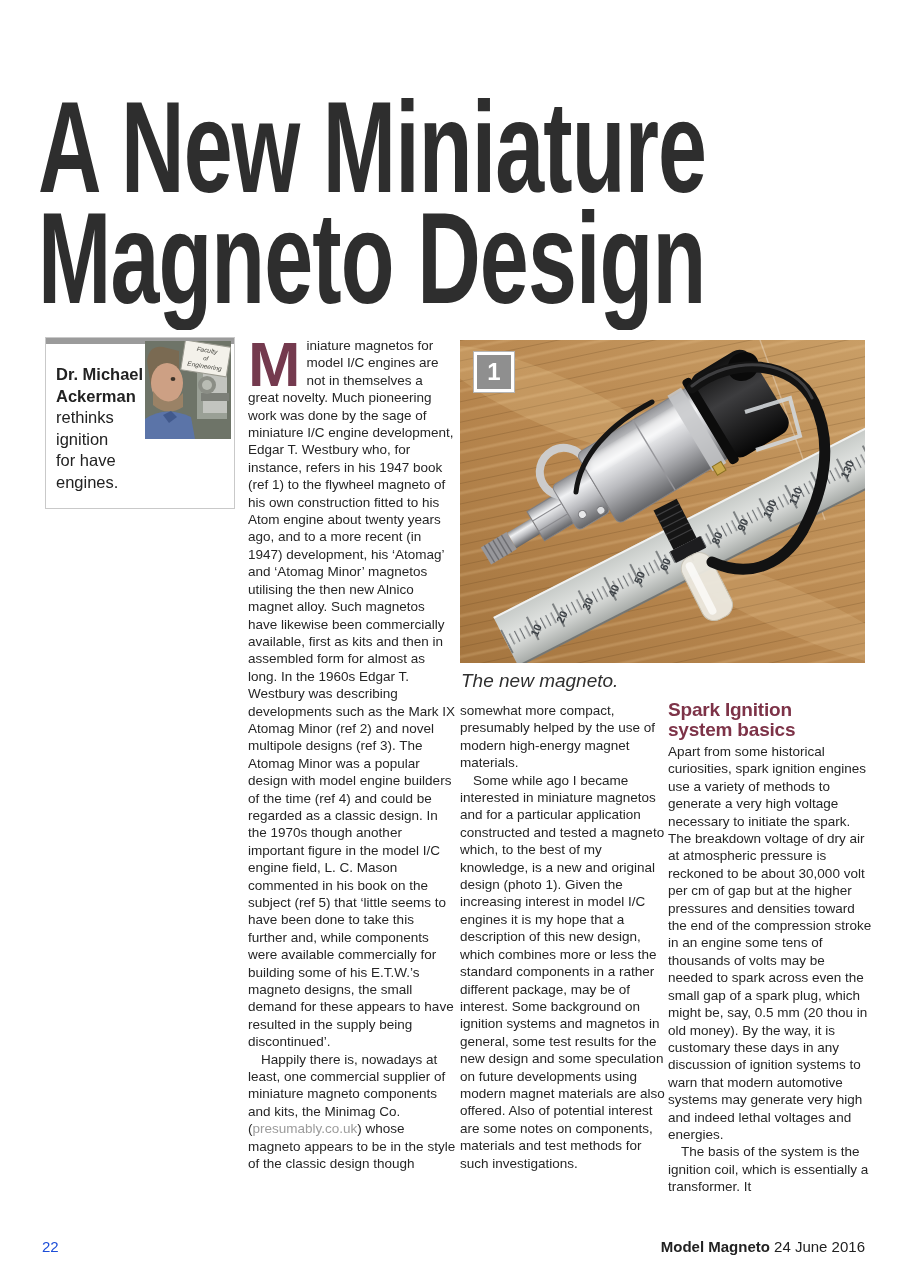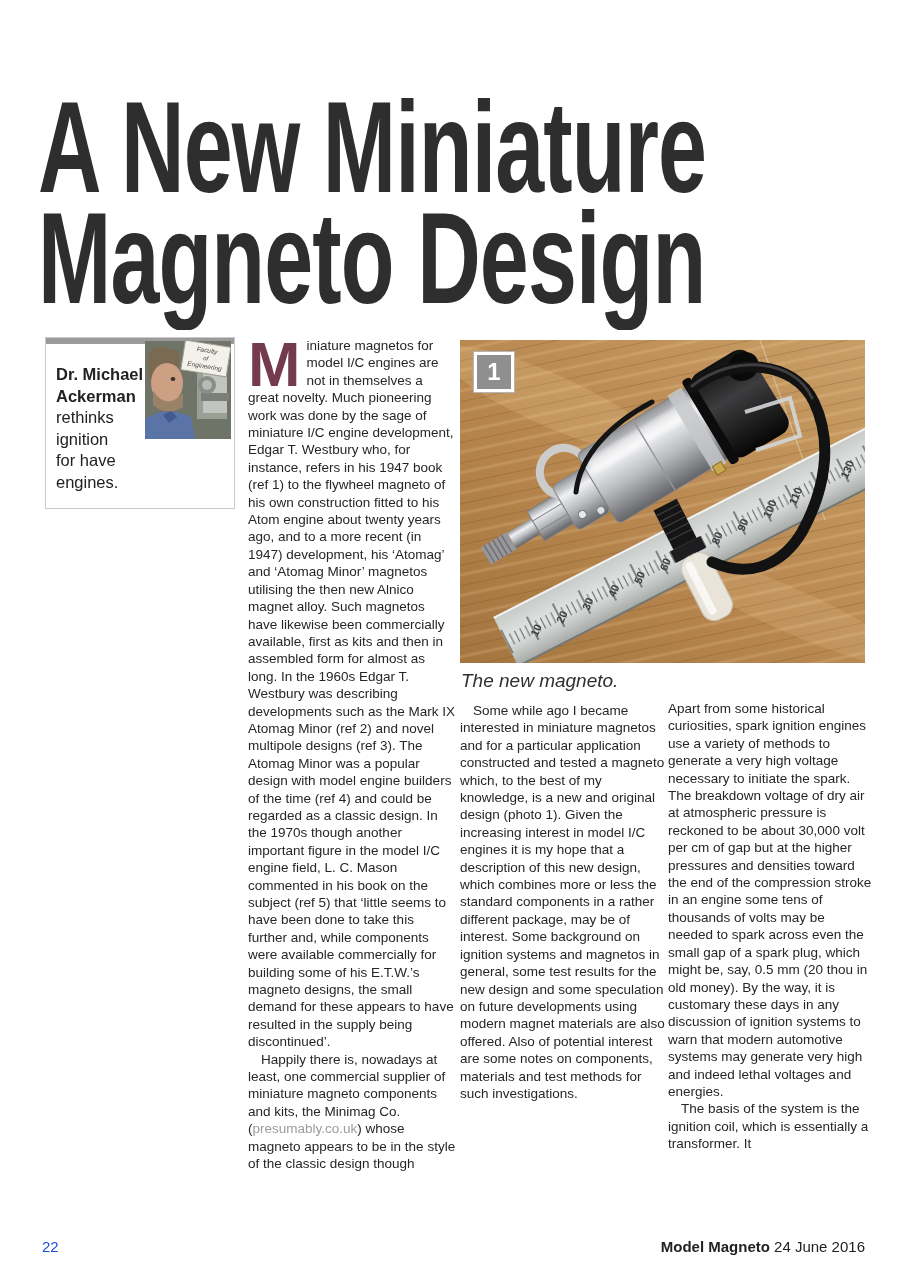--- a/index.html
+++ b/index.html
@@ -219,24 +219,29 @@
 
       <path d="M 232,48 C 272,16 334,20 354,62 C 374,104 364,152 342,192 C 324,222 292,240 252,222" fill="none" stroke="#121212" stroke-width="11" stroke-linecap="round"></path>
       <path d="M 232,46 C 272,14 334,18 352,58" fill="none" stroke="#4a4a4c" stroke-width="3" stroke-linecap="round" opacity="0.8"></path>
     </svg>
     <div class="fig-badge">1</div>
   </div>
 
   <div class="caption">The new magneto.</div>
 
   <div class="col" id="col2">
+    <p>somewhat more compact, presumably helped by the use of modern high-energy magnet materials.</p>
     <p class="indent">Some while ago I became interested in miniature magnetos and for a particular application constructed and tested a magneto which, to the best of my knowledge, is a new and original design (<b>photo 1</b>). Given the increasing interest in model I/C engines it is my hope that a description of this new design, which combines more or less the standard components in a rather different package, may be of interest. Some background on ignition systems and magnetos in general, some test results for the new design and some speculation on future developments using modern magnet materials are also offered. Also of potential interest are some notes on components, materials and test methods for such investigations.</p>
   </div>
 
   <div class="col" id="col3">
+    <h2 class="section-head">
+      <span>Spark Ignition</span><br>
+      <span>system basics</span>
+    </h2>
     <p>Apart from some historical curiosities, spark ignition engines use a variety of methods to generate a very high voltage necessary to initiate the spark. The breakdown voltage of dry air at atmospheric pressure is reckoned to be about 30,000 volt per cm of gap but at the higher pressures and densities toward the end of the compression stroke in an engine some tens of thousands of volts may be needed to spark across even the small gap of a spark plug, which might be, say, 0.5 mm (20 thou in old money). By the way, it is customary these days in any discussion of ignition systems to warn that modern automotive systems may generate very high and indeed lethal voltages and energies.</p>
     <p class="indent">The basis of the system is the ignition coil, which is essentially a transformer. It</p>
   </div>
 
   <div class="folio">22</div>
   <div class="footer-right">
     <span class="mag">Model Magneto</span><span> 24 June 2016</span>
   </div>
 
 </div>

